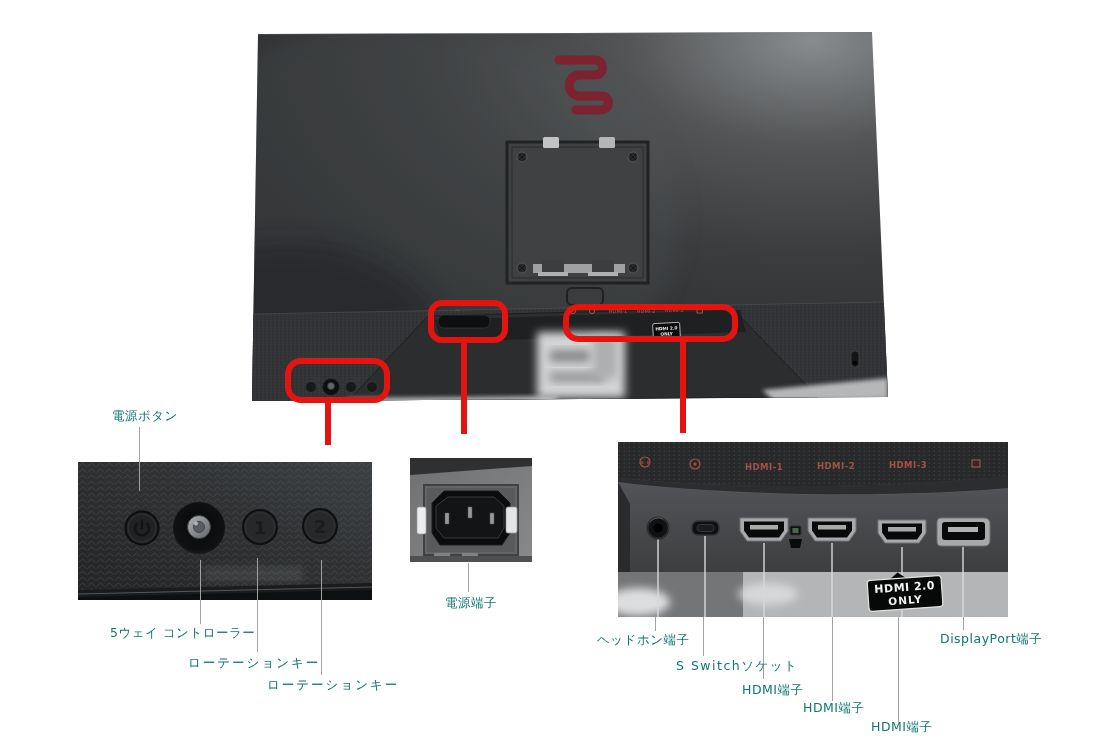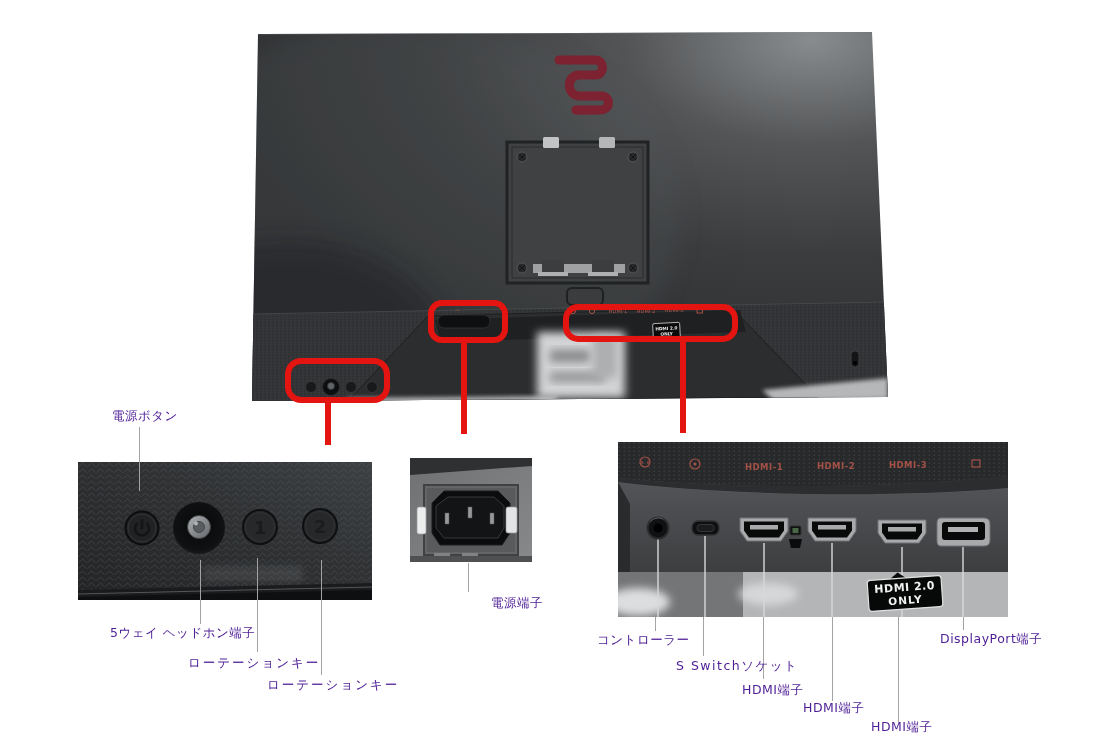--- a/index.html
+++ b/index.html
@@ -1,19 +1,19 @@
 <!DOCTYPE html>
 <html><head>
 <meta charset="utf-8">
 <style>
   html,body{margin:0;padding:0;background:#ffffff;}
   #stage{position:relative;width:1100px;height:750px;background:#fff;overflow:hidden;
          font-family:"DejaVu Sans","Liberation Sans",sans-serif;}
   .abs{position:absolute;}
-  .jp-label{position:absolute;color:#4c1d95;font-size:12.5px;letter-spacing:0.5px;white-space:nowrap;}
+  .jp-label{position:absolute;color:#0f766e;font-size:12.5px;letter-spacing:0.5px;white-space:nowrap;}
   .leader{position:absolute;width:1px;background:#a3a3a3;}
   .red-box{position:absolute;border:6px solid #e41410;border-radius:16px;box-sizing:border-box;}
   .red-line{position:absolute;width:6px;background:#e41410;}
   svg{display:block;}
   text{font-family:"DejaVu Sans","Liberation Sans",sans-serif;}
 </style>
 </head>
 <body>
 
 <div id="stage">
@@ -314,24 +314,24 @@
   <div class="leader" style="left:321px;top:560px;height:115px;"></div>
   <div class="leader" style="left:468px;top:563px;height:29px;"></div>
   <div class="leader" style="left:655px;top:617px;height:14px;"></div>
   <div class="leader" style="left:703px;top:617px;height:39px;"></div>
   <div class="leader" style="left:763px;top:617px;height:62px;"></div>
   <div class="leader" style="left:832px;top:617px;height:84px;"></div>
   <div class="leader" style="left:898px;top:617px;height:105px;"></div>
   <div class="leader" style="left:963px;top:617px;height:13px;"></div>
 
   <div class="jp-label" style="left:112px;top:408px;">電源ボタン</div>
-  <div class="jp-label" style="left:110px;top:625px;">5ウェイ ヘッドホン端子</div>
+  <div class="jp-label" style="left:110px;top:625px;">5ウェイ コントローラー</div>
   <div class="jp-label" style="left:188px;top:655px;letter-spacing:2px;">ローテーションキー</div>
   <div class="jp-label" style="left:267px;top:677px;letter-spacing:2px;">ローテーションキー</div>
-  <div class="jp-label" style="left:445px;top:595px;margin-left:46px;">電源端子</div>
-  <div class="jp-label" style="left:597px;top:632px;">コントローラー</div>
+  <div class="jp-label" style="left:445px;top:595px;">電源端子</div>
+  <div class="jp-label" style="left:597px;top:632px;">ヘッドホン端子</div>
   <div class="jp-label" style="left:676px;top:658px;letter-spacing:1.5px;">S Switchソケット</div>
   <div class="jp-label" style="left:742px;top:682px;">HDMI端子</div>
   <div class="jp-label" style="left:803px;top:700px;">HDMI端子</div>
   <div class="jp-label" style="left:871px;top:719px;">HDMI端子</div>
   <div class="jp-label" style="left:940px;top:631px;text-align:center;">DisplayPort端子</div>
 
 </div>
 
 </body></html>

